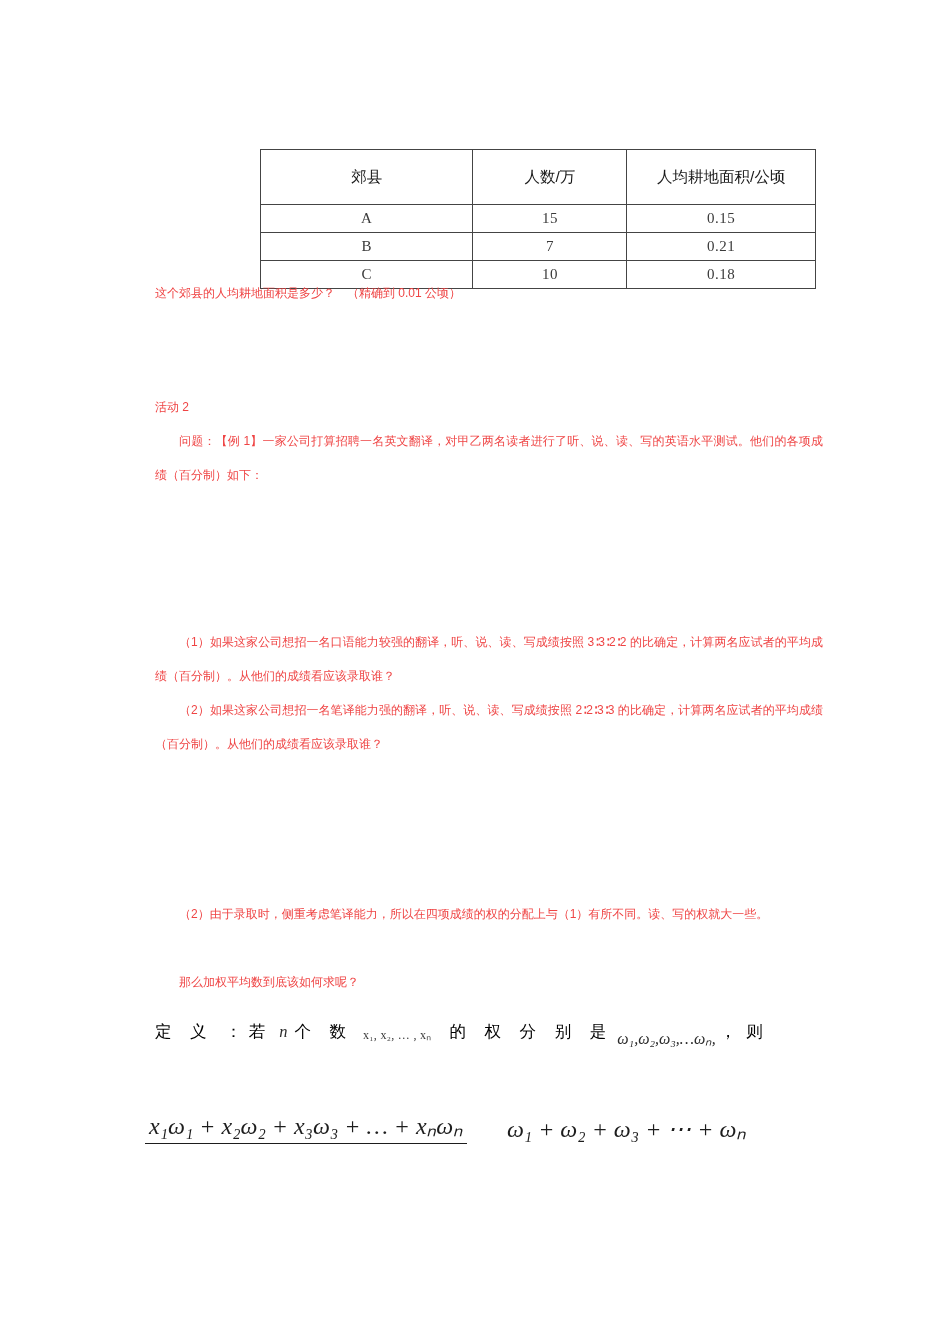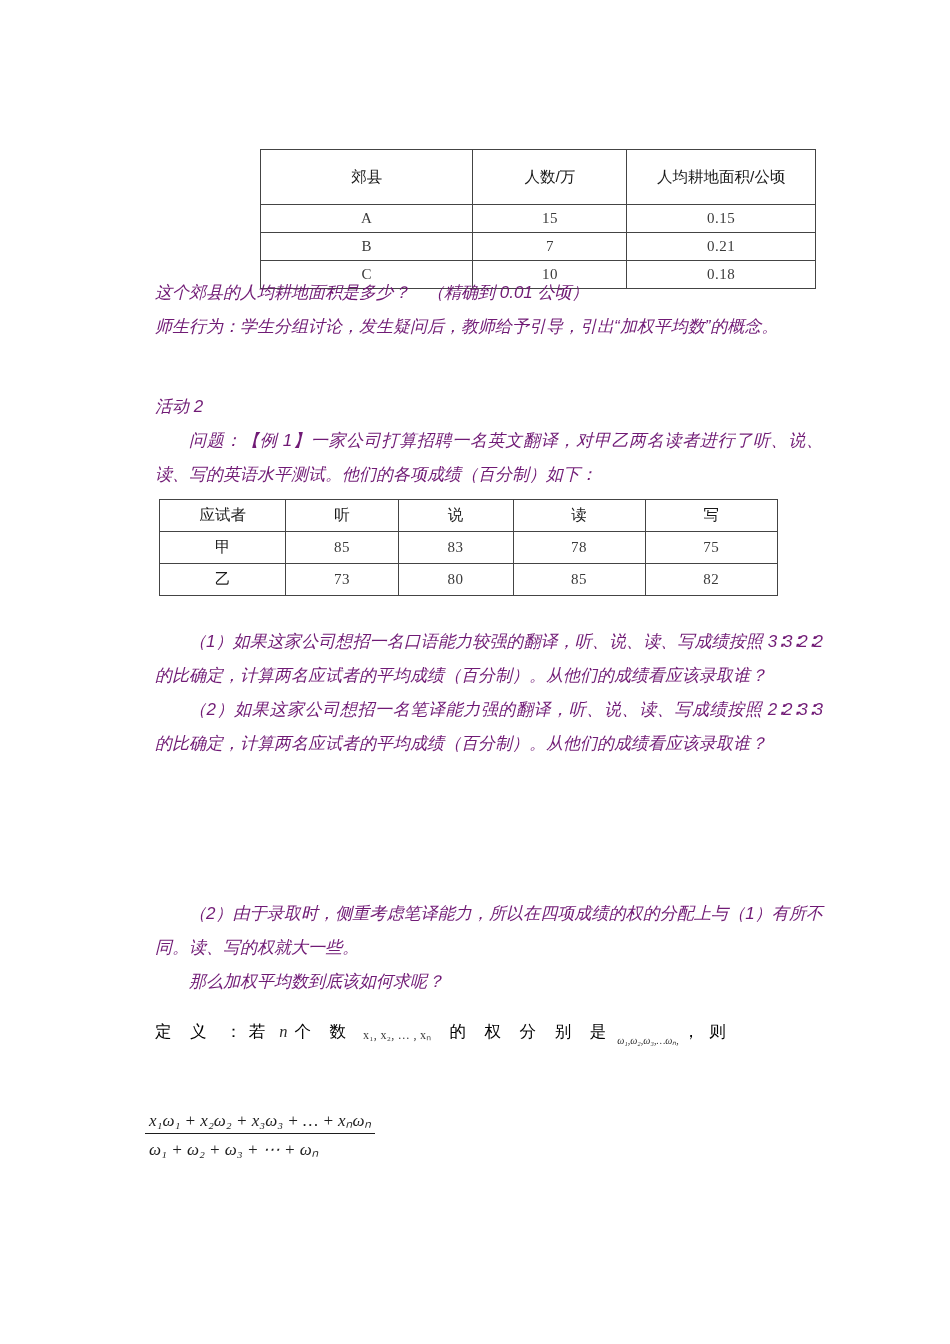--- a/index.html
+++ b/index.html
@@ -60,25 +60,24 @@
     left: 159px;
     top: 499px;
     width: 619px;
   }
   #table-scores td { height: 25px; }
 
   
   .para {
     position: absolute;
     font-family: "Liberation Sans", sans-serif;
-    font-size: 17px;
+    font-size: 12px;
     line-height: 34px;
-    color: #701a75;
+    color: #ef4444;
     white-space: normal;
-    font-style: italic;
   }
   .para.block {
     left: 155px;
     width: 668px;
     text-align: justify;
     text-justify: inter-ideograph;
   }
   .indent { text-indent: 2em; }
 
   
@@ -102,40 +101,41 @@
   .sub-series {
     font-family: "Liberation Serif", serif;
     font-size: 12px;
     color: #3a3a3a;
     vertical-align: -2px;
     letter-spacing: .3px;
   }
   .omega-series {
     font-family: "Liberation Serif", serif;
     font-style: italic;
-    font-size: 10px;
+    font-size: 16px;
     color: #2b2b2b;
     vertical-align: -7px;
   }
 
   .formula {
     position: absolute;
     left: 145px;
     top: 1108px;
     display: flex;
     align-items: center;
   }
   .fraction {
     display: inline-flex;
-    flex-direction: column;
+    flex-direction: row;
     align-items: stretch;
     font-family: "Liberation Serif", serif;
     font-style: italic;
-    font-size: 17px;
+    font-size: 24px;
     color: #1d1d1d;
+    gap: 36px;
   }
   .fraction .numer {
     padding: 0 4px 2px 4px;
     border-bottom: 1.3px solid #1d1d1d;
     text-align: center;
     white-space: nowrap;
   }
   .fraction .denom {
     padding: 3px 4px 0 4px;
     white-space: nowrap;
@@ -181,50 +181,24 @@
       </tr>
       <tr>
         <td class="num">C</td>
         <td class="num">10</td>
         <td class="num">0.18</td>
       </tr>
     </tbody>
   </table>
 
   <div class="para block" style="top:276px;">这个郊县的人均耕地面积是多少？　（精确到 0.01 公顷）</div>
-  <div class="para block" style="top:310px;">师生行为：学生分组讨论，发生疑问后，教师给予引导，引出“加权平均数”的概念。</div>
 
   <div class="para block" style="top:390px;">活动 2</div>
   <div class="para block indent" style="top:424px;">问题：【例 1】一家公司打算招聘一名英文翻译，对甲乙两名读者进行了听、说、读、写的英语水平测试。他们的各项成绩（百分制）如下：</div>
 
-  <table class="doc-table" id="table-scores">
-    <tbody>
-      <tr>
-        <td style="width:20.5%">应试者</td>
-        <td style="width:18%">听</td>
-        <td style="width:18.5%">说</td>
-        <td style="width:21.5%">读</td>
-        <td style="width:21.5%">写</td>
-      </tr>
-      <tr>
-        <td>甲</td>
-        <td class="num">85</td>
-        <td class="num">83</td>
-        <td class="num">78</td>
-        <td class="num">75</td>
-      </tr>
-      <tr>
-        <td>乙</td>
-        <td class="num">73</td>
-        <td class="num">80</td>
-        <td class="num">85</td>
-        <td class="num">82</td>
-      </tr>
-    </tbody>
-  </table>
 
   <div class="para block indent" style="top:625px;">（1）如果这家公司想招一名口语能力较强的翻译，听、说、读、写成绩按照 3∶3∶2∶2 的比确定，计算两名应试者的平均成绩（百分制）。从他们的成绩看应该录取谁？</div>
   <div class="para block indent" style="top:693px;">（2）如果这家公司想招一名笔译能力强的翻译，听、说、读、写成绩按照 2∶2∶3∶3 的比确定，计算两名应试者的平均成绩（百分制）。从他们的成绩看应该录取谁？</div>
   <div class="para block indent" style="top:897px;">（2）由于录取时，侧重考虑笔译能力，所以在四项成绩的权的分配上与（1）有所不同。读、写的权就大一些。</div>
   <div class="para block indent" style="top:965px;">那么加权平均数到底该如何求呢？</div>
 
   <div class="def-line">
     <span class="spaced">定 义 ：</span><span class="spaced">若</span><span class="mathvar" style="padding:0 7px;">n</span><span class="spaced">个 数</span><span class="sub-series" style="padding:0 10px;">x₁, x₂, … , xₙ</span><span class="spaced" style="padding-left:8px;">的 权 分 别 是</span><span class="omega-series" style="padding:0 4px;">ω₁,ω₂,ω₃,…ωₙ,</span><span>，</span><span style="padding-left:10px;">则</span>
   </div>
 

